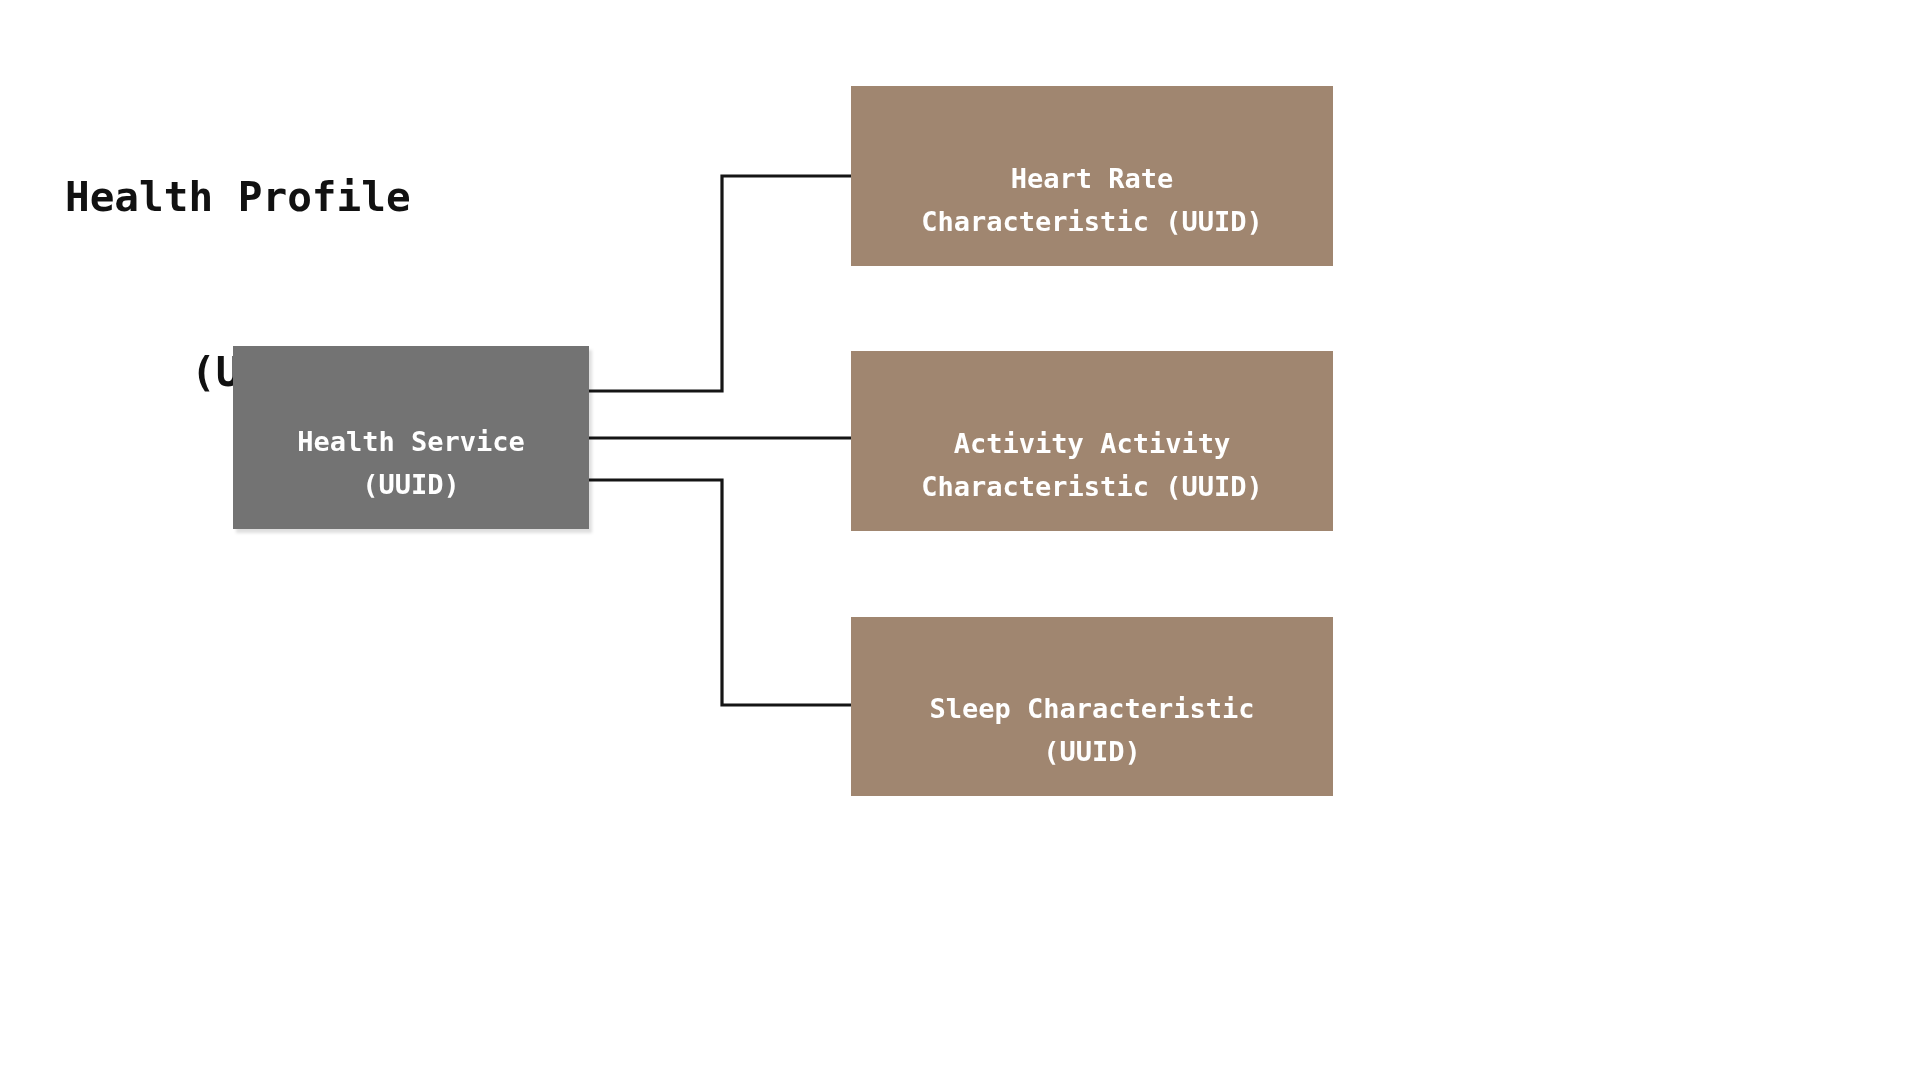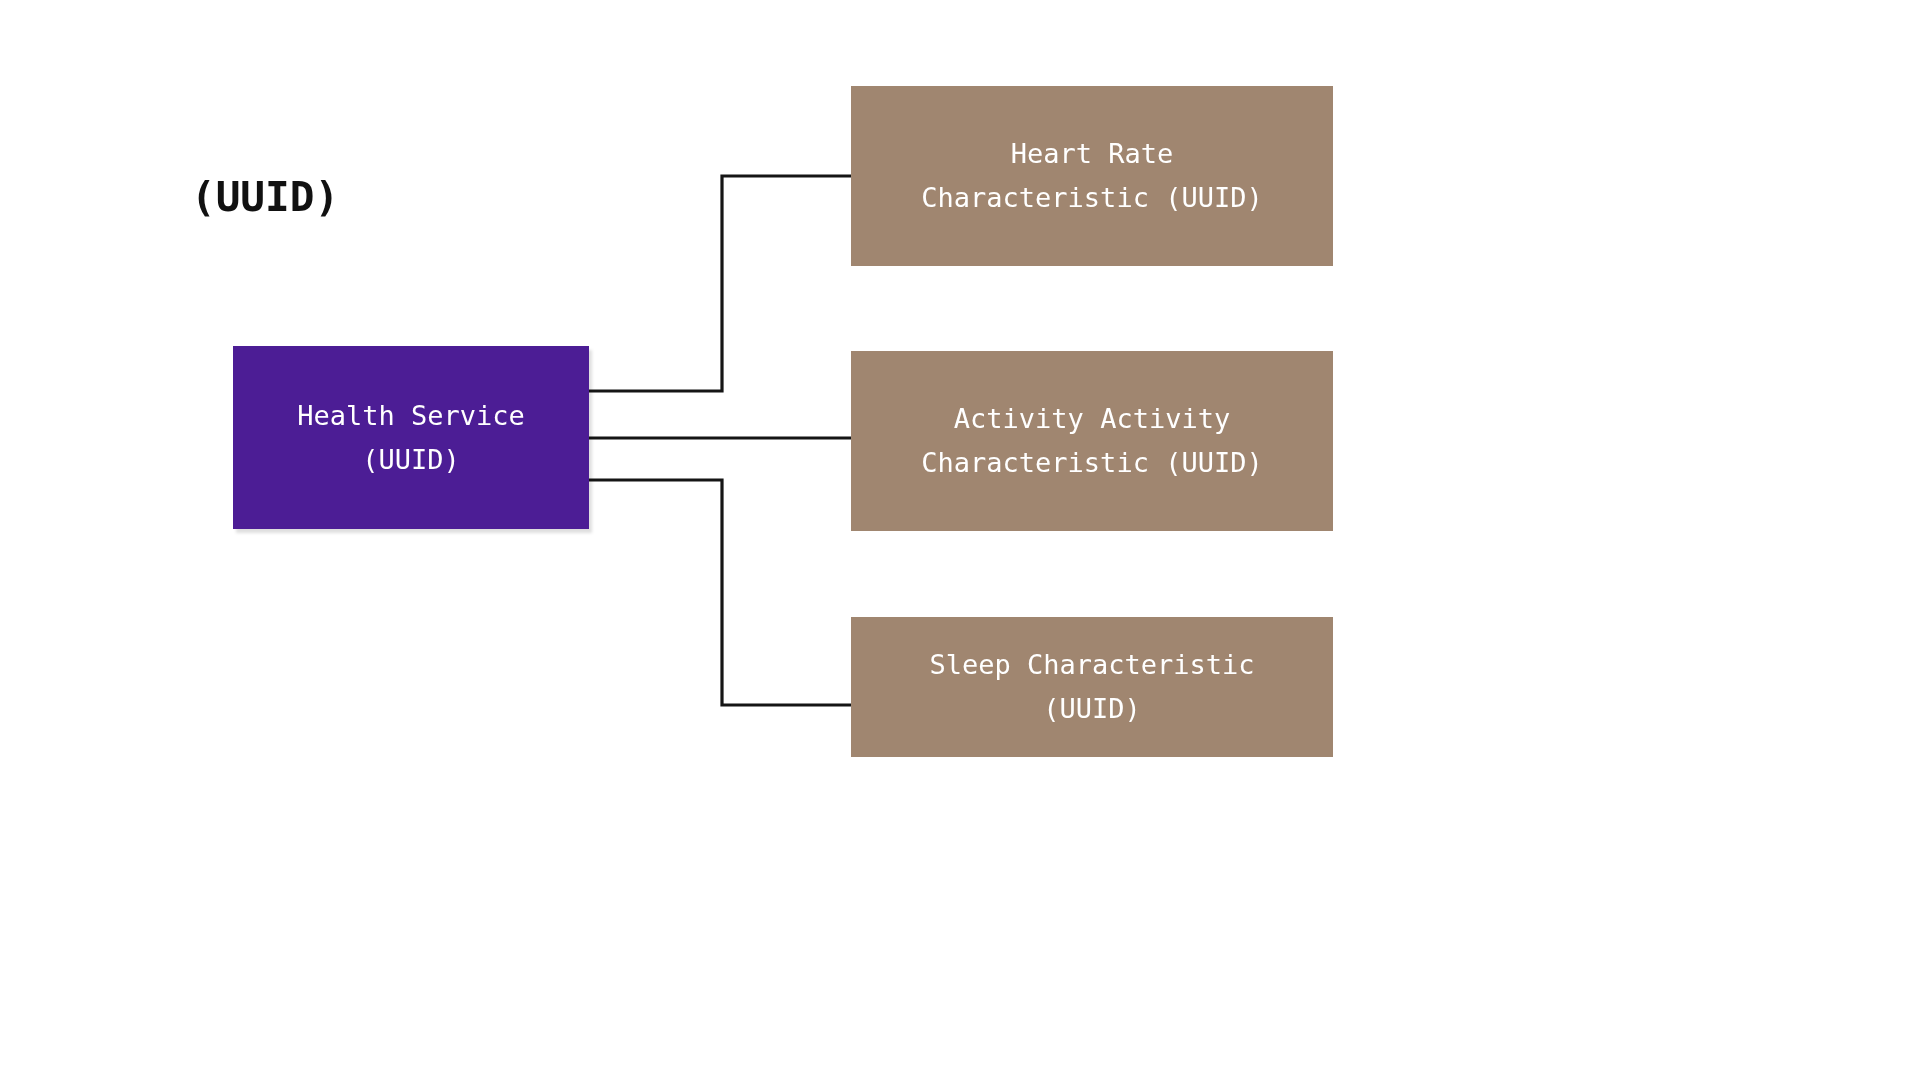--- a/index.html
+++ b/index.html
@@ -46,55 +46,56 @@
     width: 1920px;
     height: 1080px;
     pointer-events: none;
   }
 
   
   .node {
     position: absolute;
     box-sizing: border-box;
     display: flex;
-    align-items: center;
+    align-items: flex-end;
     justify-content: center;
     text-align: center;
     color: #ffffff;
     font-family: "DejaVu Sans Mono", "Liberation Mono", monospace;
-    font-weight: normal;
+    font-weight: bold;
     font-size: 27px;
     line-height: 1.62;
-    padding: 2px 14px;
+    padding: 22px 14px;
   }
   .node .node-label { display: block; white-space: pre-line; }
 
   .node-service {
     left: 233px;
     top: 346px;
     width: 356px;
     height: 183px;
-    background: #4c1d95;
+    background: #737373;
     box-shadow: 3px 4px 3px rgba(0,0,0,0.13);
   }
   .node-char {
     left: 851px;
     width: 482px;
     background: #a08670;
   }
   .node-char-hr    { top: 86px;  height: 180px; }
   .node-char-pa    { top: 351px; height: 180px; }
-  .node-char-sleep { top: 617px; height: 140px; }
+  .node-char-sleep { top: 617px; height: 179px; }
 </style>
 </head>
 <body>
 
 <div id="canvas">
 
   <div class="diagram-title">
+    <span class="title-line-1">Health Profile</span>
     <span class="title-line-2">(UUID)</span>
   </div>
 
   <svg id="connectors" width="1920" height="1080" viewBox="0 0 1920 1080" xmlns="http://www.w3.org/2000/svg">
 
     <path d="M 589 391 L 722 391 L 722 176 L 851 176" fill="none" stroke="#151515" stroke-width="3.2" stroke-linecap="butt" stroke-linejoin="miter"></path>
 
     <path d="M 589 438 L 851 438" fill="none" stroke="#151515" stroke-width="3.2" stroke-linecap="butt" stroke-linejoin="miter"></path>
 
     <path d="M 589 480 L 722 480 L 722 705 L 851 705" fill="none" stroke="#151515" stroke-width="3.2" stroke-linecap="butt" stroke-linejoin="miter"></path>

